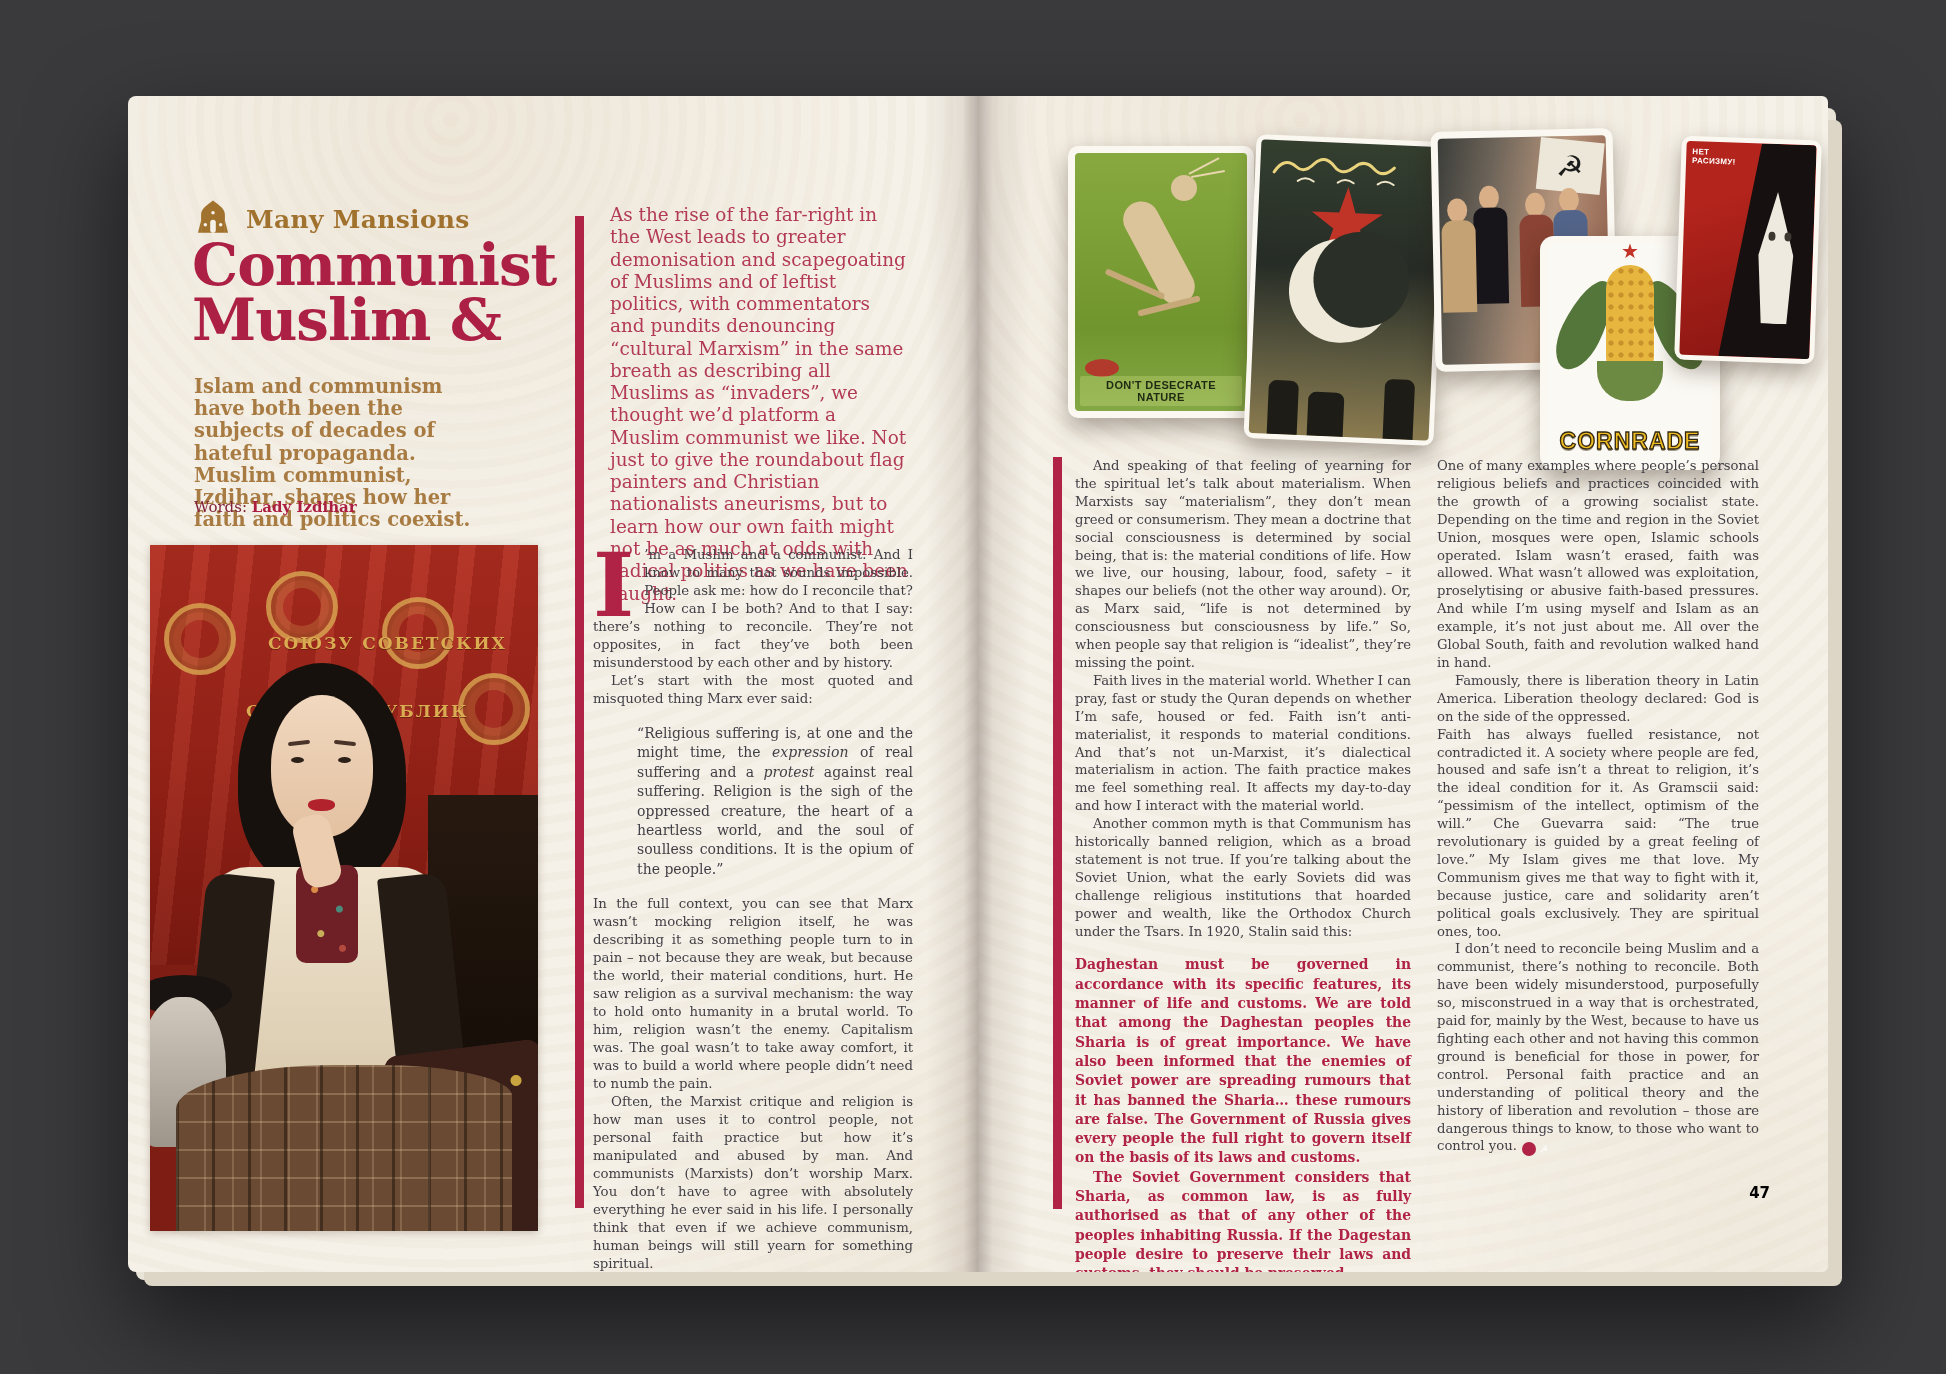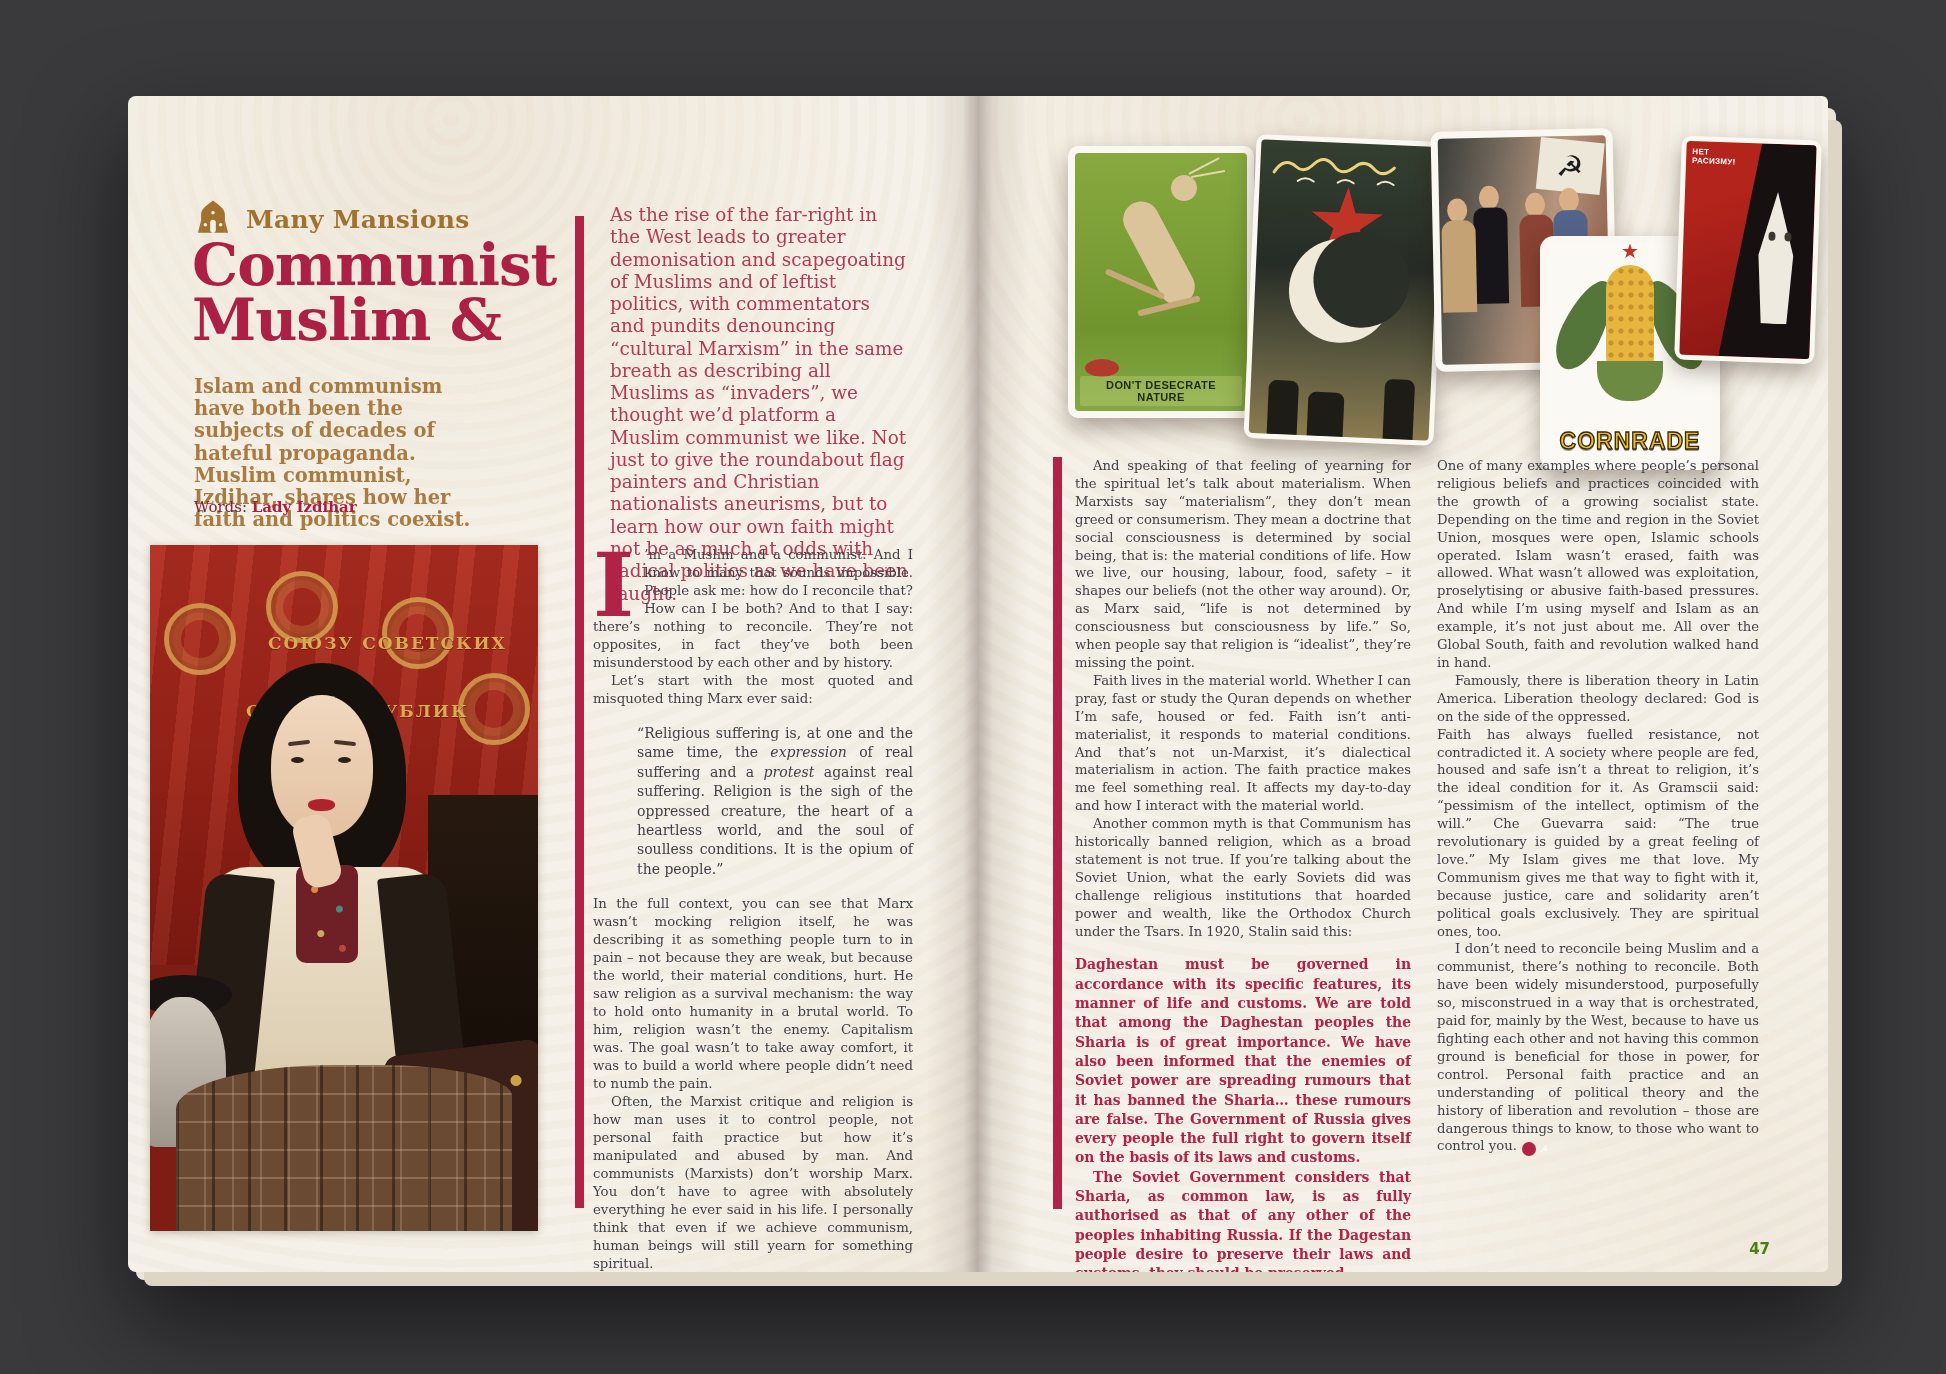--- a/index.html
+++ b/index.html
@@ -147,22 +147,22 @@
   .col2{left:459px;width:322px;}
   .col p{margin:0;}
   .col p.ind{text-indent:18px;}
   .stalin{color:#b02347;font-weight:700;font-size:13.9px;line-height:19.3px;margin-top:15px !important;}
   .stalin2{color:#b02347;font-weight:700;font-size:13.9px;line-height:19.3px;text-indent:18px;}
   .pullquote{margin:13px 0 3px 20px !important;font-size:14.4px;line-height:20px;text-align:left;}
   .attribution{margin:2px 0 14px 20px !important;font-size:13.6px;line-height:18px;text-align:left;}
   .endmark{display:inline-block;width:14px;height:14px;border-radius:50%;background:#b02347;color:#fff;
            font-size:9px;line-height:14px;text-align:center;margin-left:5px;vertical-align:-2px;
            font-family:"DejaVu Sans",sans-serif;}
-  .pagenum{position:absolute;right:58px;top:1144px;font-family:"DejaVu Sans",sans-serif;
-           font-weight:700;font-size:15px;color:#4d7c0f;}
+  .pagenum{position:absolute;right:58px;top:1088px;font-family:"DejaVu Sans",sans-serif;
+           font-weight:700;font-size:15px;color:#000000;}
 </style>
 </head>
 <body>
 
 <div class="stage">
   <div class="magazine">
     <div class="under1"></div>
     <div class="under2"></div>
 
     <div class="page left">
@@ -220,21 +220,21 @@
         <div class="cushion"></div>
         <div class="skirt"></div>
       </div>
 
       <div class="midbar"></div>
       <div class="intro">As the rise of the far-right in the West leads to greater demonisation and scapegoating of Muslims and of leftist politics, with commentators and pundits denouncing “cultural Marxism” in the same breath as describing all Muslims as “invaders”, we thought we’d platform a Muslim communist we like. Not just to give the roundabout flag painters and Christian nationalists aneurisms, but to learn how our own faith might not be as much at odds with radical politics as we have been taught.</div>
 
       <div class="lbody">
         <p><span class="dropcap">I</span><span>’m a Muslim and a communist. And I know to many that sounds impossible. People ask me: how do I reconcile that? How can I be both? And to that I say: there’s nothing to reconcile. They’re not opposites, in fact they’ve both been misunderstood by each other and by history.</span></p>
         <p class="ind">Let’s start with the most quoted and misquoted thing Marx ever said:</p>
-        <p class="marxquote"><span>“Religious suffering is, at one and the same time, the </span><em>expression</em><span> of real suffering and a </span><em>protest</em><span> against real suffering. Religion is the sigh of the oppressed creature, the heart of a heartless world, and the soul of soulless conditions. It is the opium of the people.”</span></p>
+        <p class="marxquote"><span>“Religious suffering is, at one and the might time, the </span><em>expression</em><span> of real suffering and a </span><em>protest</em><span> against real suffering. Religion is the sigh of the oppressed creature, the heart of a heartless world, and the soul of soulless conditions. It is the opium of the people.”</span></p>
         <p>In the full context, you can see that Marx wasn’t mocking religion itself, he was describing it as something people turn to in pain – not because they are weak, but because the world, their material conditions, hurt. He saw religion as a survival mechanism: the way to hold onto humanity in a brutal world. To him, religion wasn’t the enemy. Capitalism was. The goal wasn’t to take away comfort, it was to build a world where people didn’t need to numb the pain.</p>
         <p class="ind">Often, the Marxist critique and religion is how man uses it to control people, not personal faith practice but how it’s manipulated and abused by man. And communists (Marxists) don’t worship Marx. You don’t have to agree with absolutely everything he ever said in his life. I personally think that even if we achieve communism, human beings will still yearn for something spiritual.</p>
       </div>
     </div>
 
     <div class="page right">
 
       <div class="poster p1">
         <div class="part">
           <div class="antenna" style="left:112px;top:12px;transform:rotate(-28deg);"></div>

